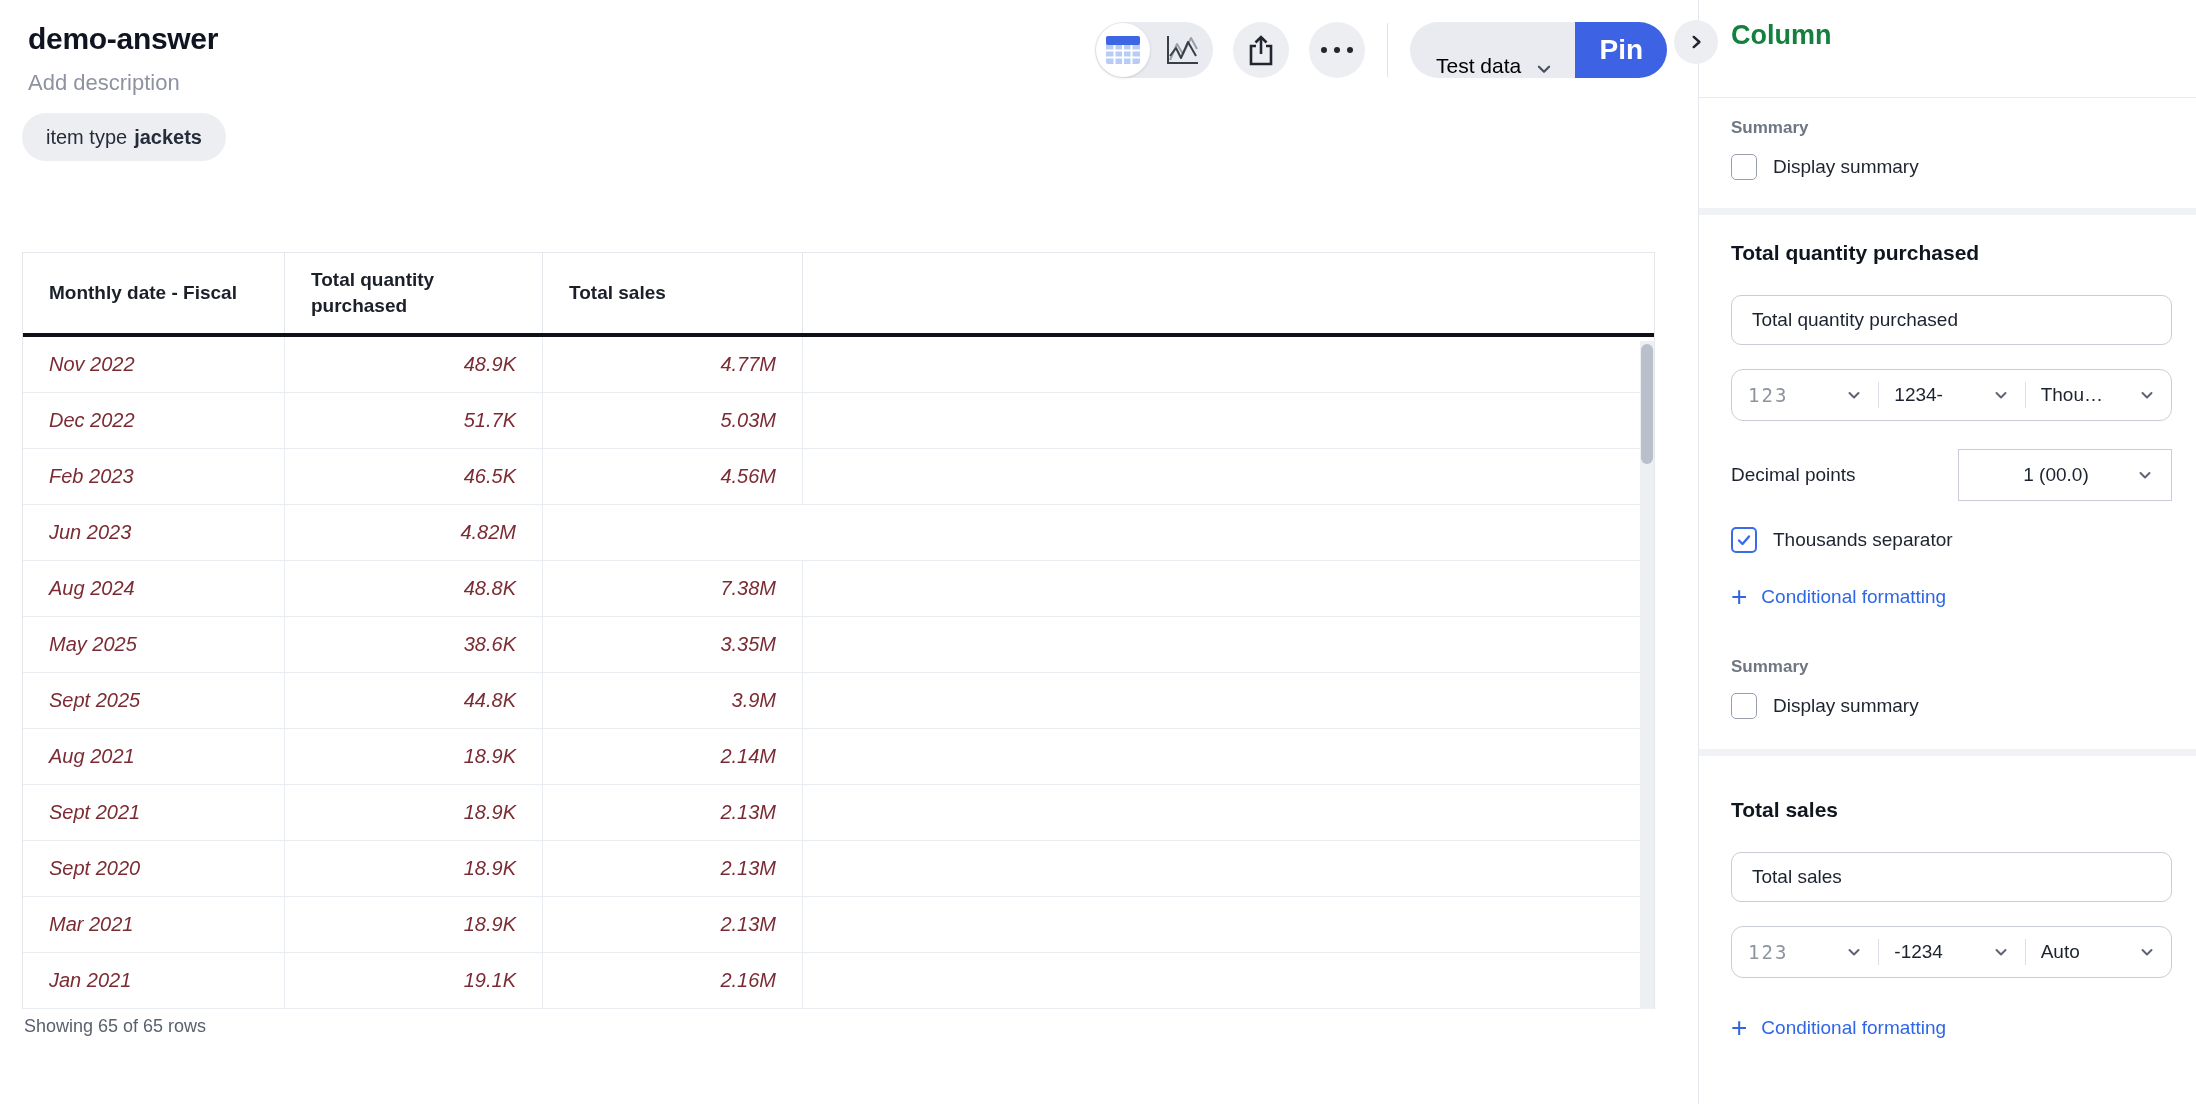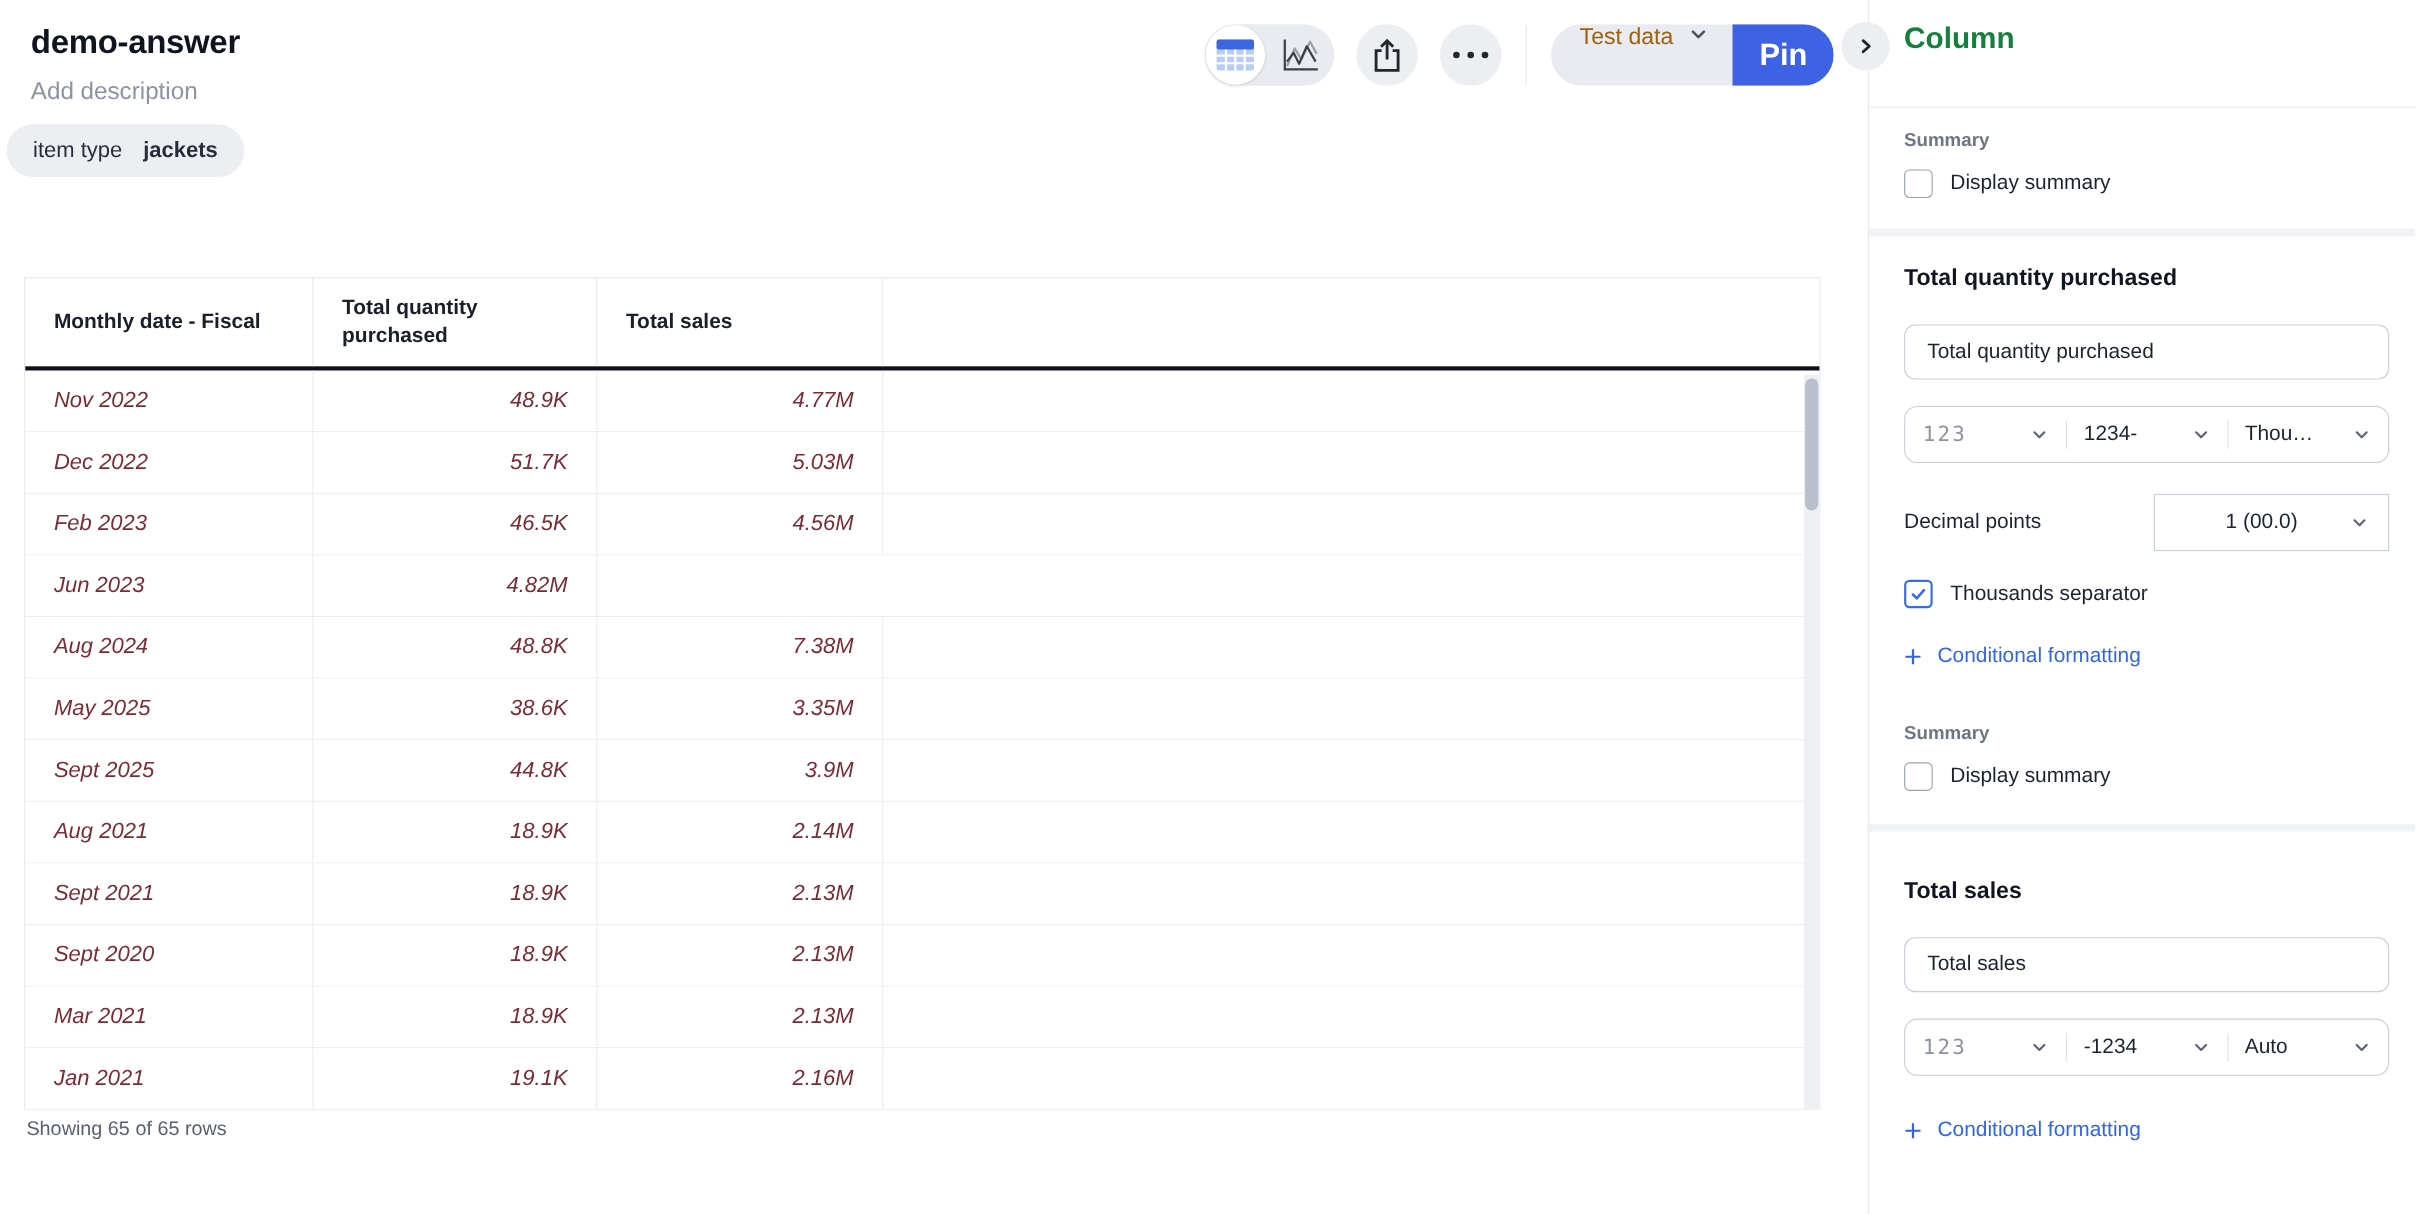--- a/index.html
+++ b/index.html
@@ -7,33 +7,33 @@
   body {
     width:2196px; height:1104px; position:relative; overflow:hidden;
     font-family:"Liberation Sans","DejaVu Sans",sans-serif; color:#171c26;
   }
   .page { position:absolute; inset:0; }
 
   
   .main { position:absolute; left:0; top:0; width:1698px; height:1104px; background:#fff; }
   .title { position:absolute; left:28px; top:22px; font-size:30px; font-weight:700; color:#0f1420; letter-spacing:-0.3px; }
   .desc { position:absolute; left:28px; top:70px; font-size:22px; color:#8d93a0; }
-  .chip { position:absolute; left:6px; top:113px; height:48px; background:#eceef2; border-radius:24px;
-          display:flex; align-items:center; padding:0 24px; font-size:20px; color:#262d3a; gap:19px; }
+  .chip { position:absolute; left:22px; top:113px; height:48px; background:#eceef2; border-radius:24px;
+          display:flex; align-items:center; padding:0 24px; font-size:20px; color:#262d3a; gap:7px; }
   .chip b { font-weight:700; }
 
   
   .toolbar { position:absolute; top:22px; left:1095px; height:56px; display:flex; align-items:center; gap:20px; }
   .toggle { width:118px; height:56px; background:#e9ebf0; border-radius:28px; display:flex; align-items:center; position:relative; }
   .toggle .sel { width:54px; height:54px; background:#fff; border-radius:50%; margin-left:1px; display:flex; align-items:center; justify-content:center; box-shadow:0 1px 3px rgba(20,25,40,.14); }
   .toggle .unsel { flex:1; display:flex; align-items:center; justify-content:center; }
   .circle-btn { width:56px; height:56px; border-radius:50%; background:#eceef2; display:flex; align-items:center; justify-content:center; }
   .tb-divider { width:1px; height:54px; background:#e2e4e9; margin:0 2px; }
   .combo { display:flex; height:56px; border-radius:28px; overflow:hidden; }
-  .combo .left { background:#e9ebf0; display:flex; align-items:flex-start; gap:14px; padding:0 22px 0 26px; font-size:21px; color:#a16207; }
+  .combo .left { background:#e9ebf0; display:flex; align-items:flex-end; gap:14px; padding:0 22px 0 26px; font-size:21px; color:#000000; }
   .combo .right { width:92px; background:#3d63e4; color:#fff; font-size:28px; font-weight:600; display:flex; align-items:center; justify-content:center; }
   .collapse-btn { position:absolute; left:1674px; top:20px; width:44px; height:44px; border-radius:50%;
                   background:#eceef2; display:flex; align-items:center; justify-content:center; z-index:3; }
   .dots { display:flex; gap:7px; }
   .dots i { width:6px; height:6px; border-radius:50%; background:#22262e; }
 
   
   .tablewrap { position:absolute; left:22px; top:252px; width:1633px; background:#fff;
                border:1px solid #e4e7ec; border-bottom:none; }
   .thead { display:grid; grid-template-columns:262px 258px 260px 1fr; height:84px; border-bottom:4px solid #0d1016; }

